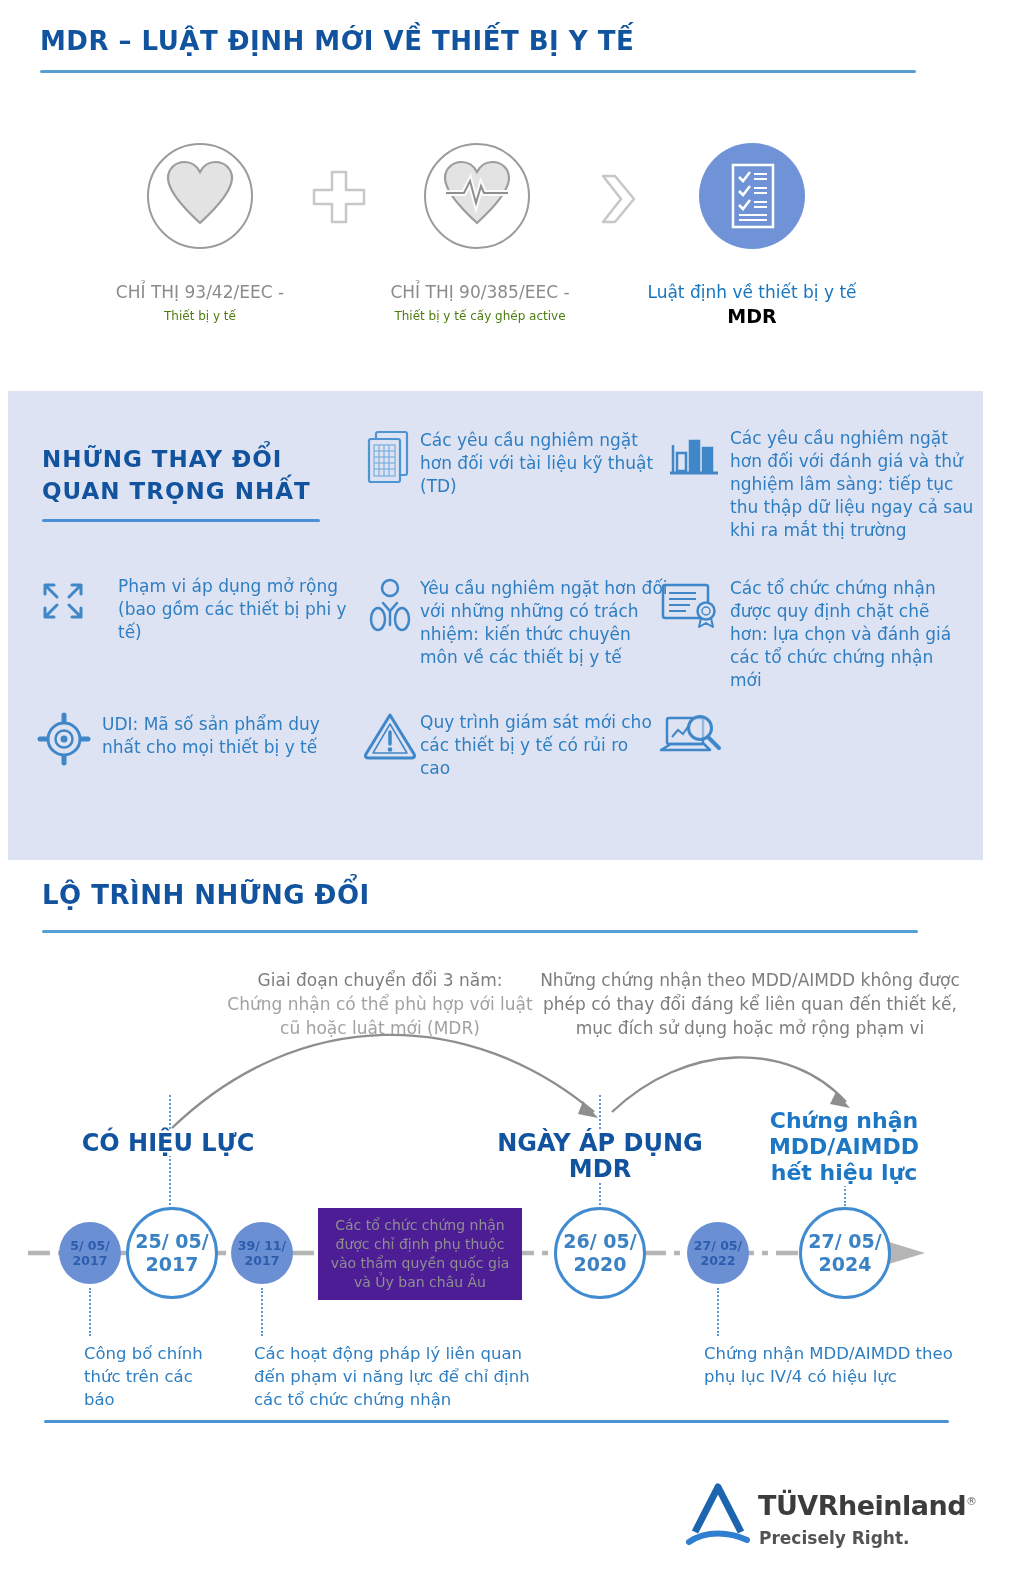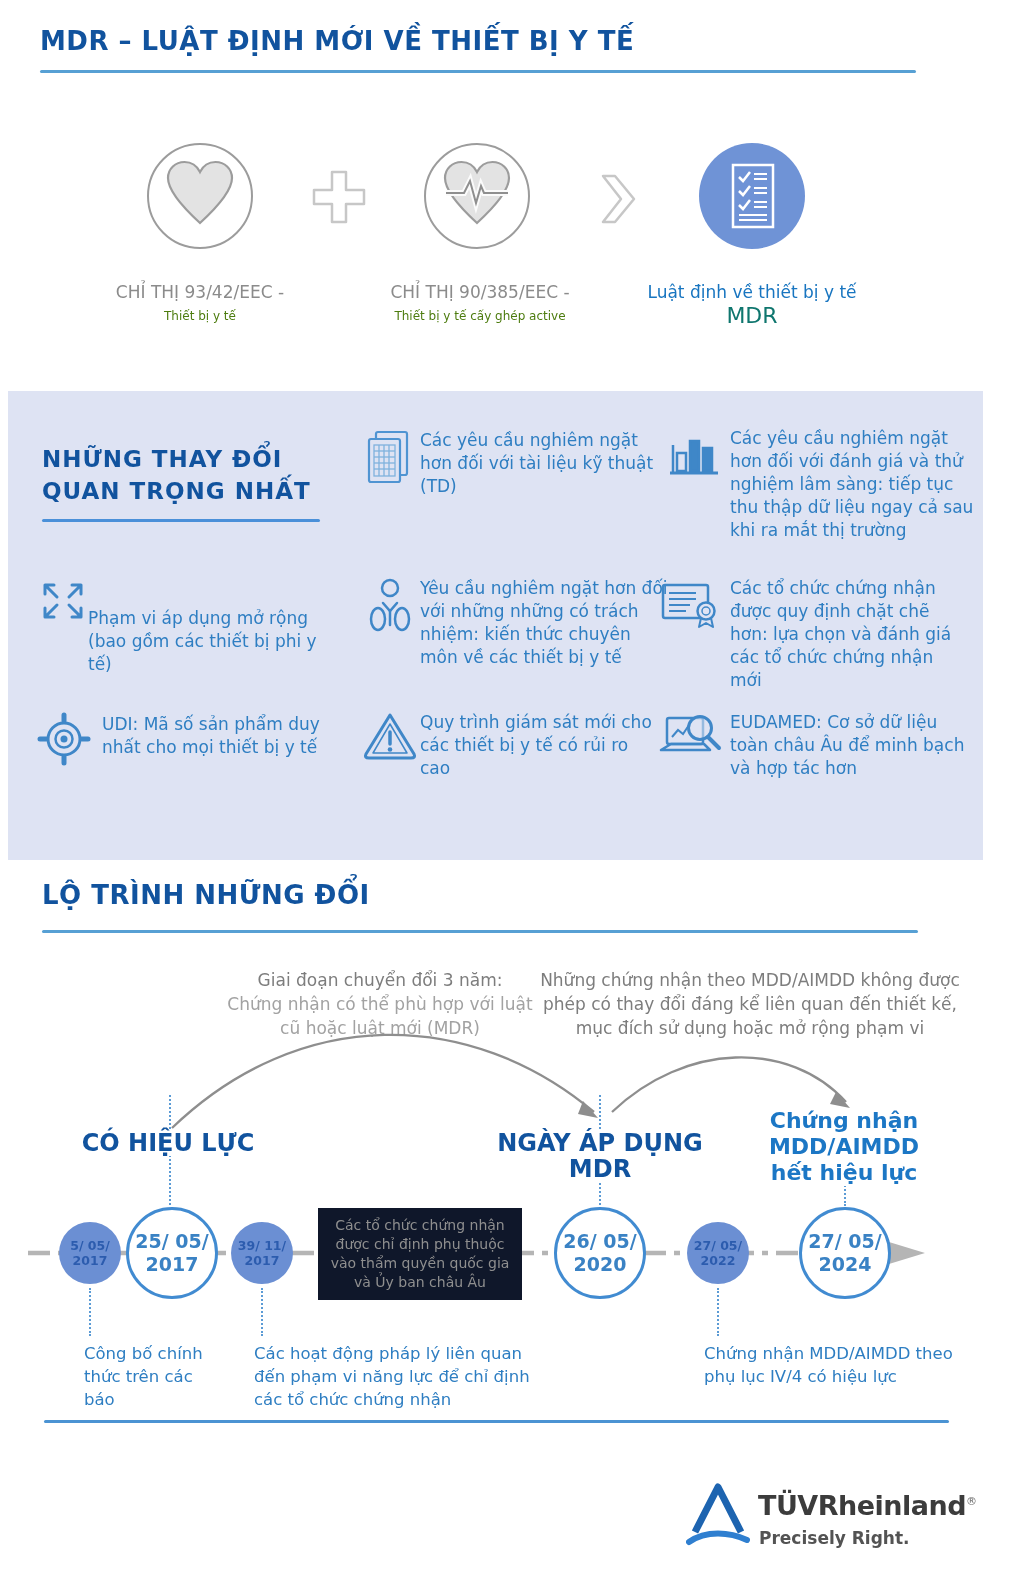--- a/index.html
+++ b/index.html
@@ -8,37 +8,37 @@
   .abs{position:absolute;}
   .h1{font-size:26px;font-weight:bold;color:#11539e;letter-spacing:.5px;}
   .rule{height:3px;background:#57a0d4;border-radius:2px;}
   .circle{border-radius:50%;box-sizing:border-box;}
   .outline-circle{border:2px solid #9c9c9c;background:#fff;}
   .blue-circle{background:#6f93d6;}
   .cap{text-align:center;}
   .cap .t1{font-size:17px;color:#8b8b8b;line-height:24px;}
   .cap .t2{font-size:12px;color:#4d7c0f;line-height:24px;}
   .cap-blue .t1{color:#1875c0;}
-  .cap-blue .t2{color:#0f766e;font-weight:normal;font-size:22px;}
+  .cap-blue .t2{color:#000000;font-weight:bold;font-size:19px;}
   .panel{background:#dee3f3;}
   .panel-h{font-size:23px;font-weight:bold;color:#11539e;letter-spacing:1px;line-height:32px;}
   .item{color:#2e7ec2;font-size:17px;line-height:23px;}
   .gray-note{font-size:17px;line-height:24px;text-align:center;}
   .gray-note .nt{color:#7d7d7d;}
   .gray-note .nb{color:#a2a2a2;}
   .mile{font-weight:bold;color:#11539e;font-size:24px;text-align:center;background:#fff;line-height:26px;}
   .mile-light{color:#1c77c5;font-size:22px;}
   .dotv{border-left:2px dotted #5b9bd5;width:0;}
   .small-node{width:62px;height:62px;border-radius:50%;background:#6b8fd3;color:#2c5cae;
      font-weight:bold;font-size:12.5px;line-height:15px;display:flex;flex-direction:column;
      align-items:center;justify-content:center;text-align:center;}
   .large-node{width:92px;height:92px;border-radius:50%;background:#fff;border:3px solid #418bd1;
      color:#3a82c4;font-weight:bold;font-size:19px;line-height:23px;display:flex;flex-direction:column;
      align-items:center;justify-content:center;text-align:center;box-sizing:border-box;}
-  .gray-box{background:#0f172a;color:#8f8f8f;font-size:14px;line-height:19px;display:flex;
+  .gray-box{background:#4c1d95;color:#8f8f8f;font-size:14px;line-height:19px;display:flex;
      align-items:center;justify-content:center;text-align:center;box-sizing:border-box;padding:6px 10px;}
   .bnote{color:#2e7ec2;font-size:16.5px;line-height:23px;}
   .brand{font-size:27px;font-weight:bold;color:#3c3c3c;letter-spacing:-.5px;}
   .brand sup{font-size:11px;color:#6b6b6b;font-weight:normal;}
   .tagline{font-size:17px;font-weight:bold;color:#535353;}
 </style>
 </head>
 <body>
 
 <div class="page">
@@ -121,21 +121,21 @@
     <div class="abs" style="left:28px;top:186px;">
       <svg width="54" height="48" viewBox="0 0 54 48">
         <g fill="none" stroke="#3f87c8" stroke-width="3" stroke-linecap="round" stroke-linejoin="round">
           <path d="M21 20 L9 8 M9 17 V8 H18"></path>
           <path d="M33 20 L45 8 M36 8 H45 V17"></path>
           <path d="M21 28 L9 40 M9 31 V40 H18"></path>
           <path d="M33 28 L45 40 M36 40 H45 V31"></path>
         </g>
       </svg>
     </div>
-    <div class="abs item" style="left:80px;top:184px;width:238px;margin-top:32px;">Phạm vi áp dụng mở rộng (bao gồm các thiết bị phi y tế)</div>
+    <div class="abs item" style="left:110px;top:184px;width:238px;">Phạm vi áp dụng mở rộng (bao gồm các thiết bị phi y tế)</div>
 
     <div class="abs" style="left:26px;top:318px;">
       <svg width="60" height="60" viewBox="0 0 60 60">
         <g stroke="#3f87c8" fill="none">
           <circle cx="30" cy="30" r="16" stroke-width="3"></circle>
           <circle cx="30" cy="30" r="8.5" stroke-width="2.5"></circle>
           <circle cx="30" cy="30" r="3.5" fill="#3f87c8" stroke="none"></circle>
           <g stroke-width="5" stroke-linecap="round">
             <line x1="30" y1="6" x2="30" y2="12"></line>
               <line x1="30" y1="48" x2="30" y2="54"></line>
@@ -219,21 +219,20 @@
 
     <div class="abs" style="left:650px;top:320px;">
       <svg width="66" height="54" viewBox="0 0 66 54">
         <rect x="9" y="7" width="36" height="26" rx="2" fill="none" stroke="#3f87c8" stroke-width="2.5"></rect>
         <polyline points="14,26 20,19 25,23 31,14" fill="none" stroke="#3f87c8" stroke-width="2"></polyline>
         <path d="M3 39 H52 L46 33 H13 Z" fill="none" stroke="#3f87c8" stroke-width="2.5" stroke-linejoin="round"></path>
         <circle cx="42" cy="17" r="11.5" fill="#dee3f3" fill-opacity="0.55" stroke="#3f87c8" stroke-width="3"></circle>
         <line x1="50" y1="26" x2="61" y2="37" stroke="#3f87c8" stroke-width="4" stroke-linecap="round"></line>
       </svg>
     </div>
-    <div class="abs item" style="left:722px;top:320px;width:242px;">EUDAMED: Cơ sở dữ liệu toàn châu Âu để minh bạch và hợp tác hơn</div>
   </div>
 
   <div class="abs h1" style="left:42px;top:880px;">LỘ TRÌNH NHỮNG ĐỔI</div>
   <div class="abs rule" style="left:42px;top:930px;width:876px;"></div>
 
   <div class="abs gray-note" style="left:225px;top:968px;width:310px;">
     <div class="nt">Giai đoạn chuyển đổi 3 năm:</div>
     <div class="nb">Chứng nhận có thể phù hợp với luật cũ hoặc luật mới (MDR)</div>
   </div>
   <div class="abs gray-note" style="left:535px;top:968px;width:430px;">

